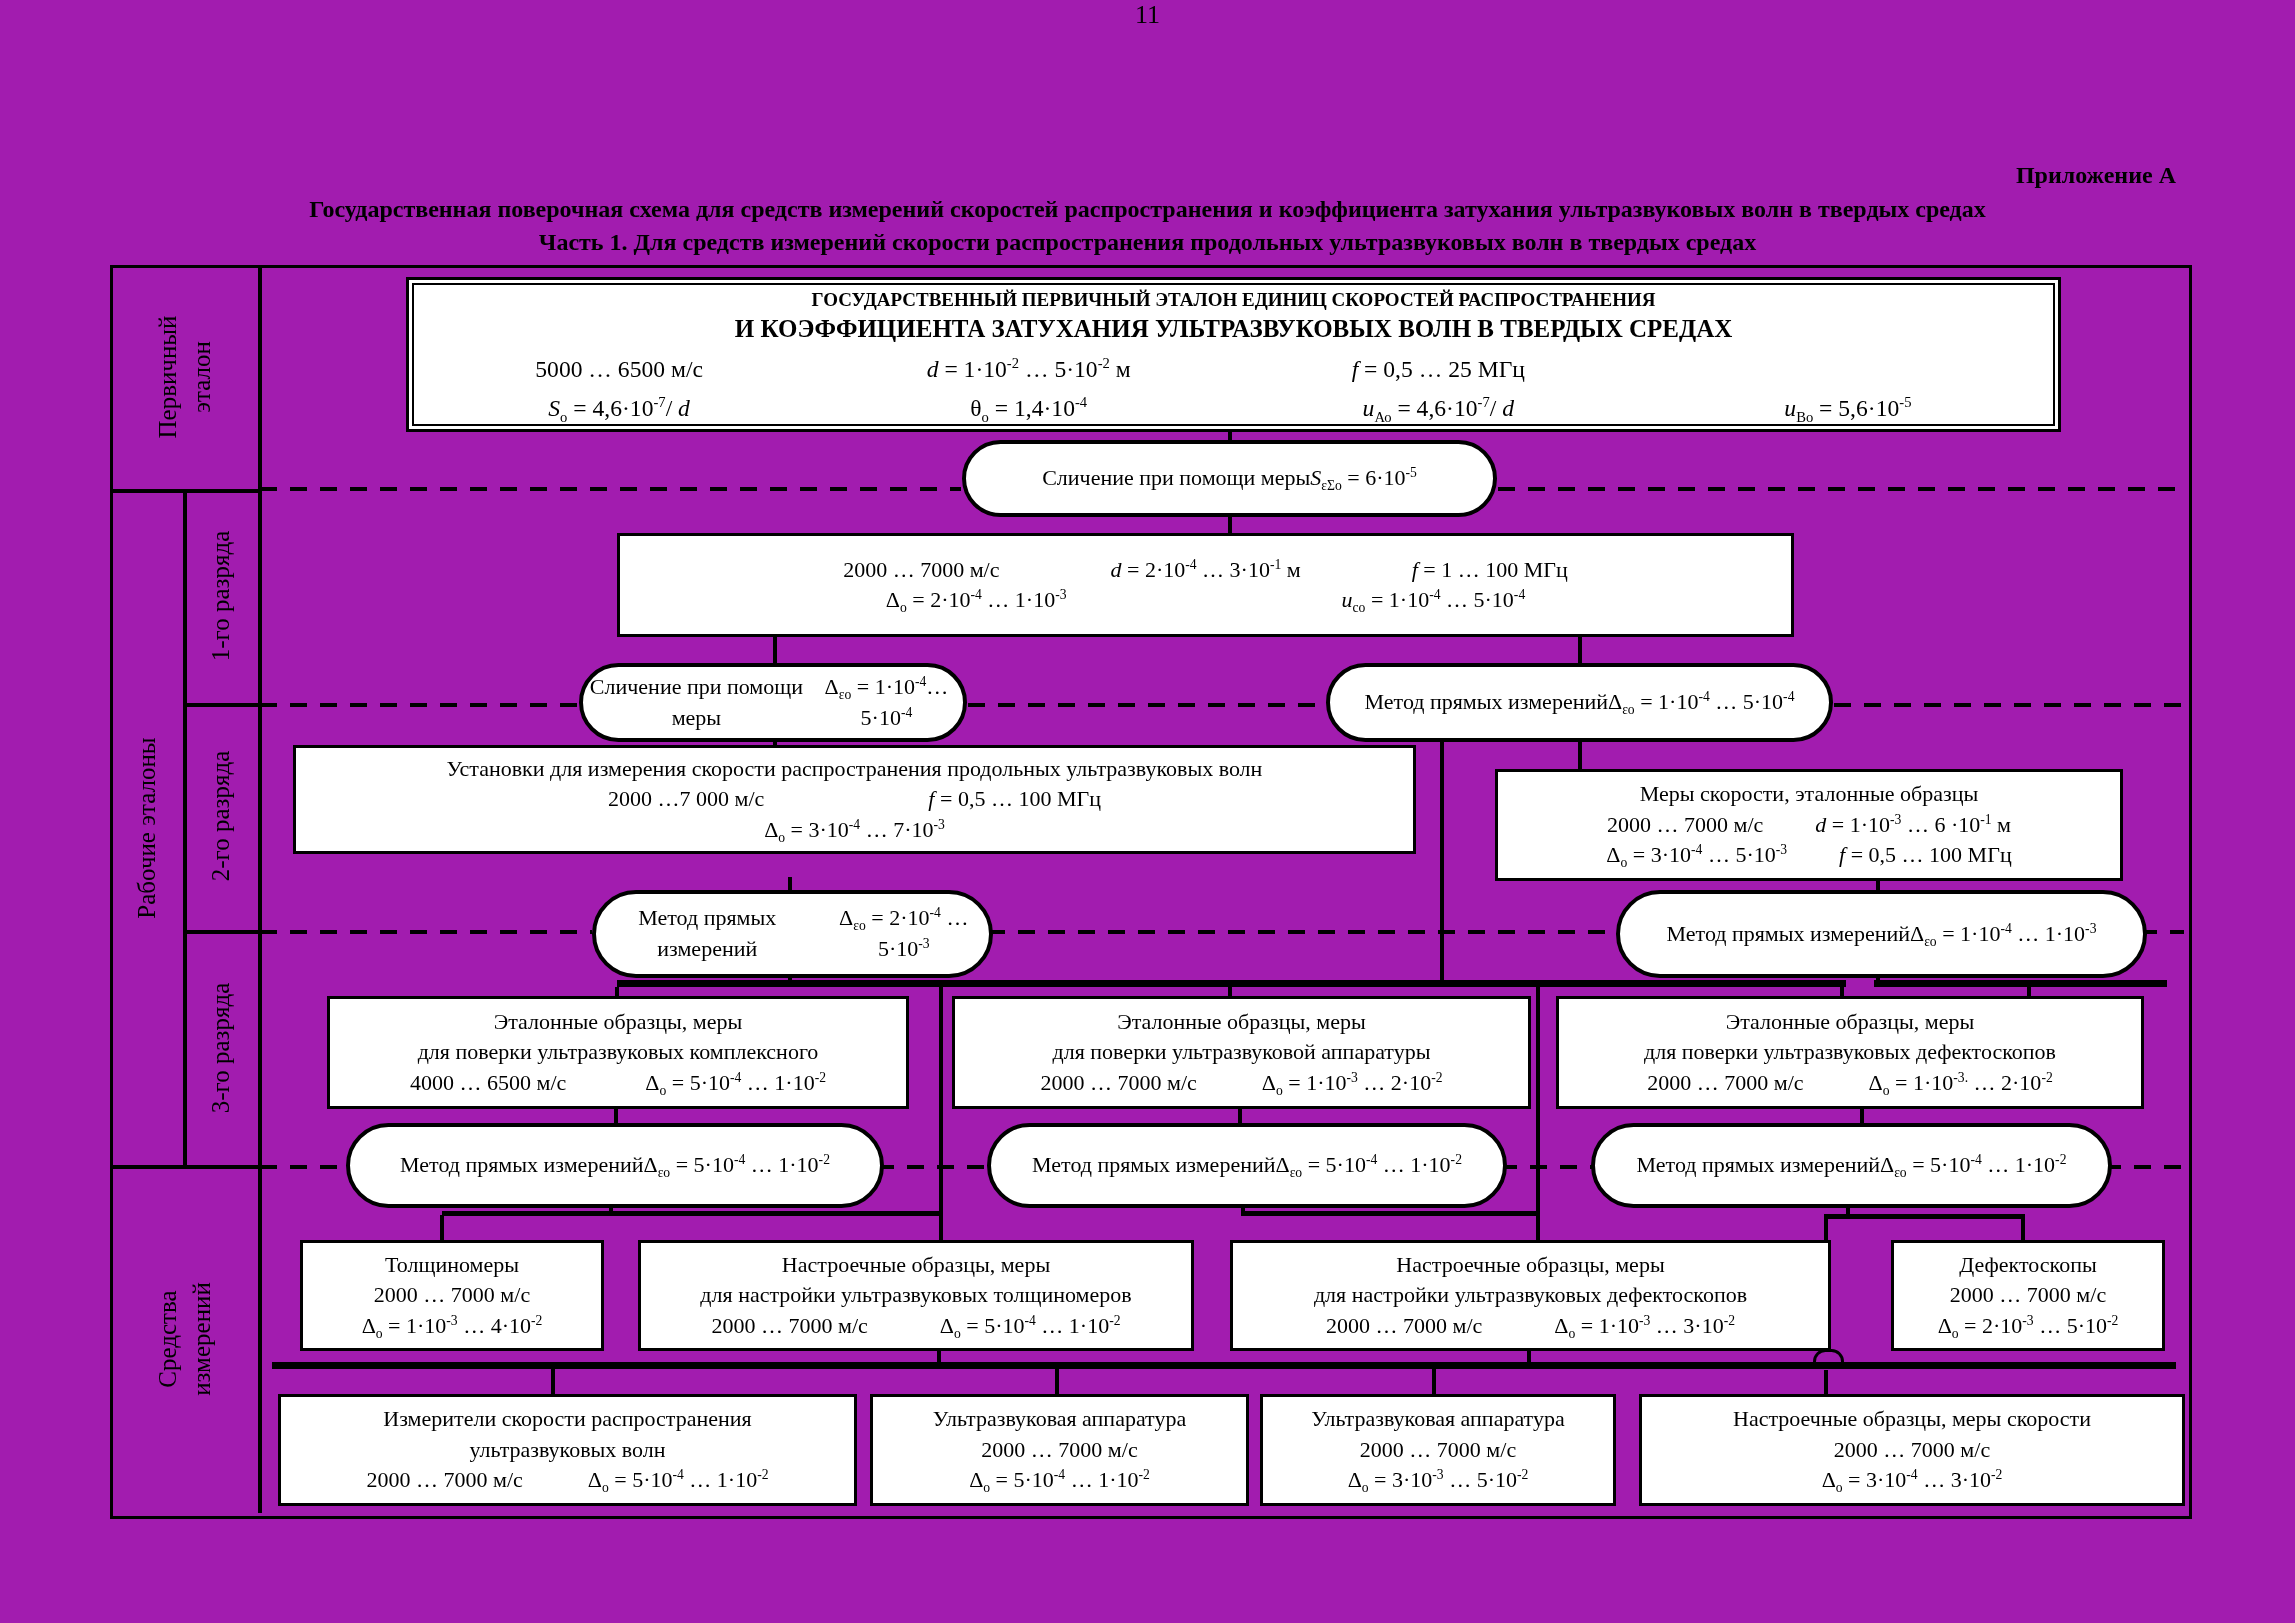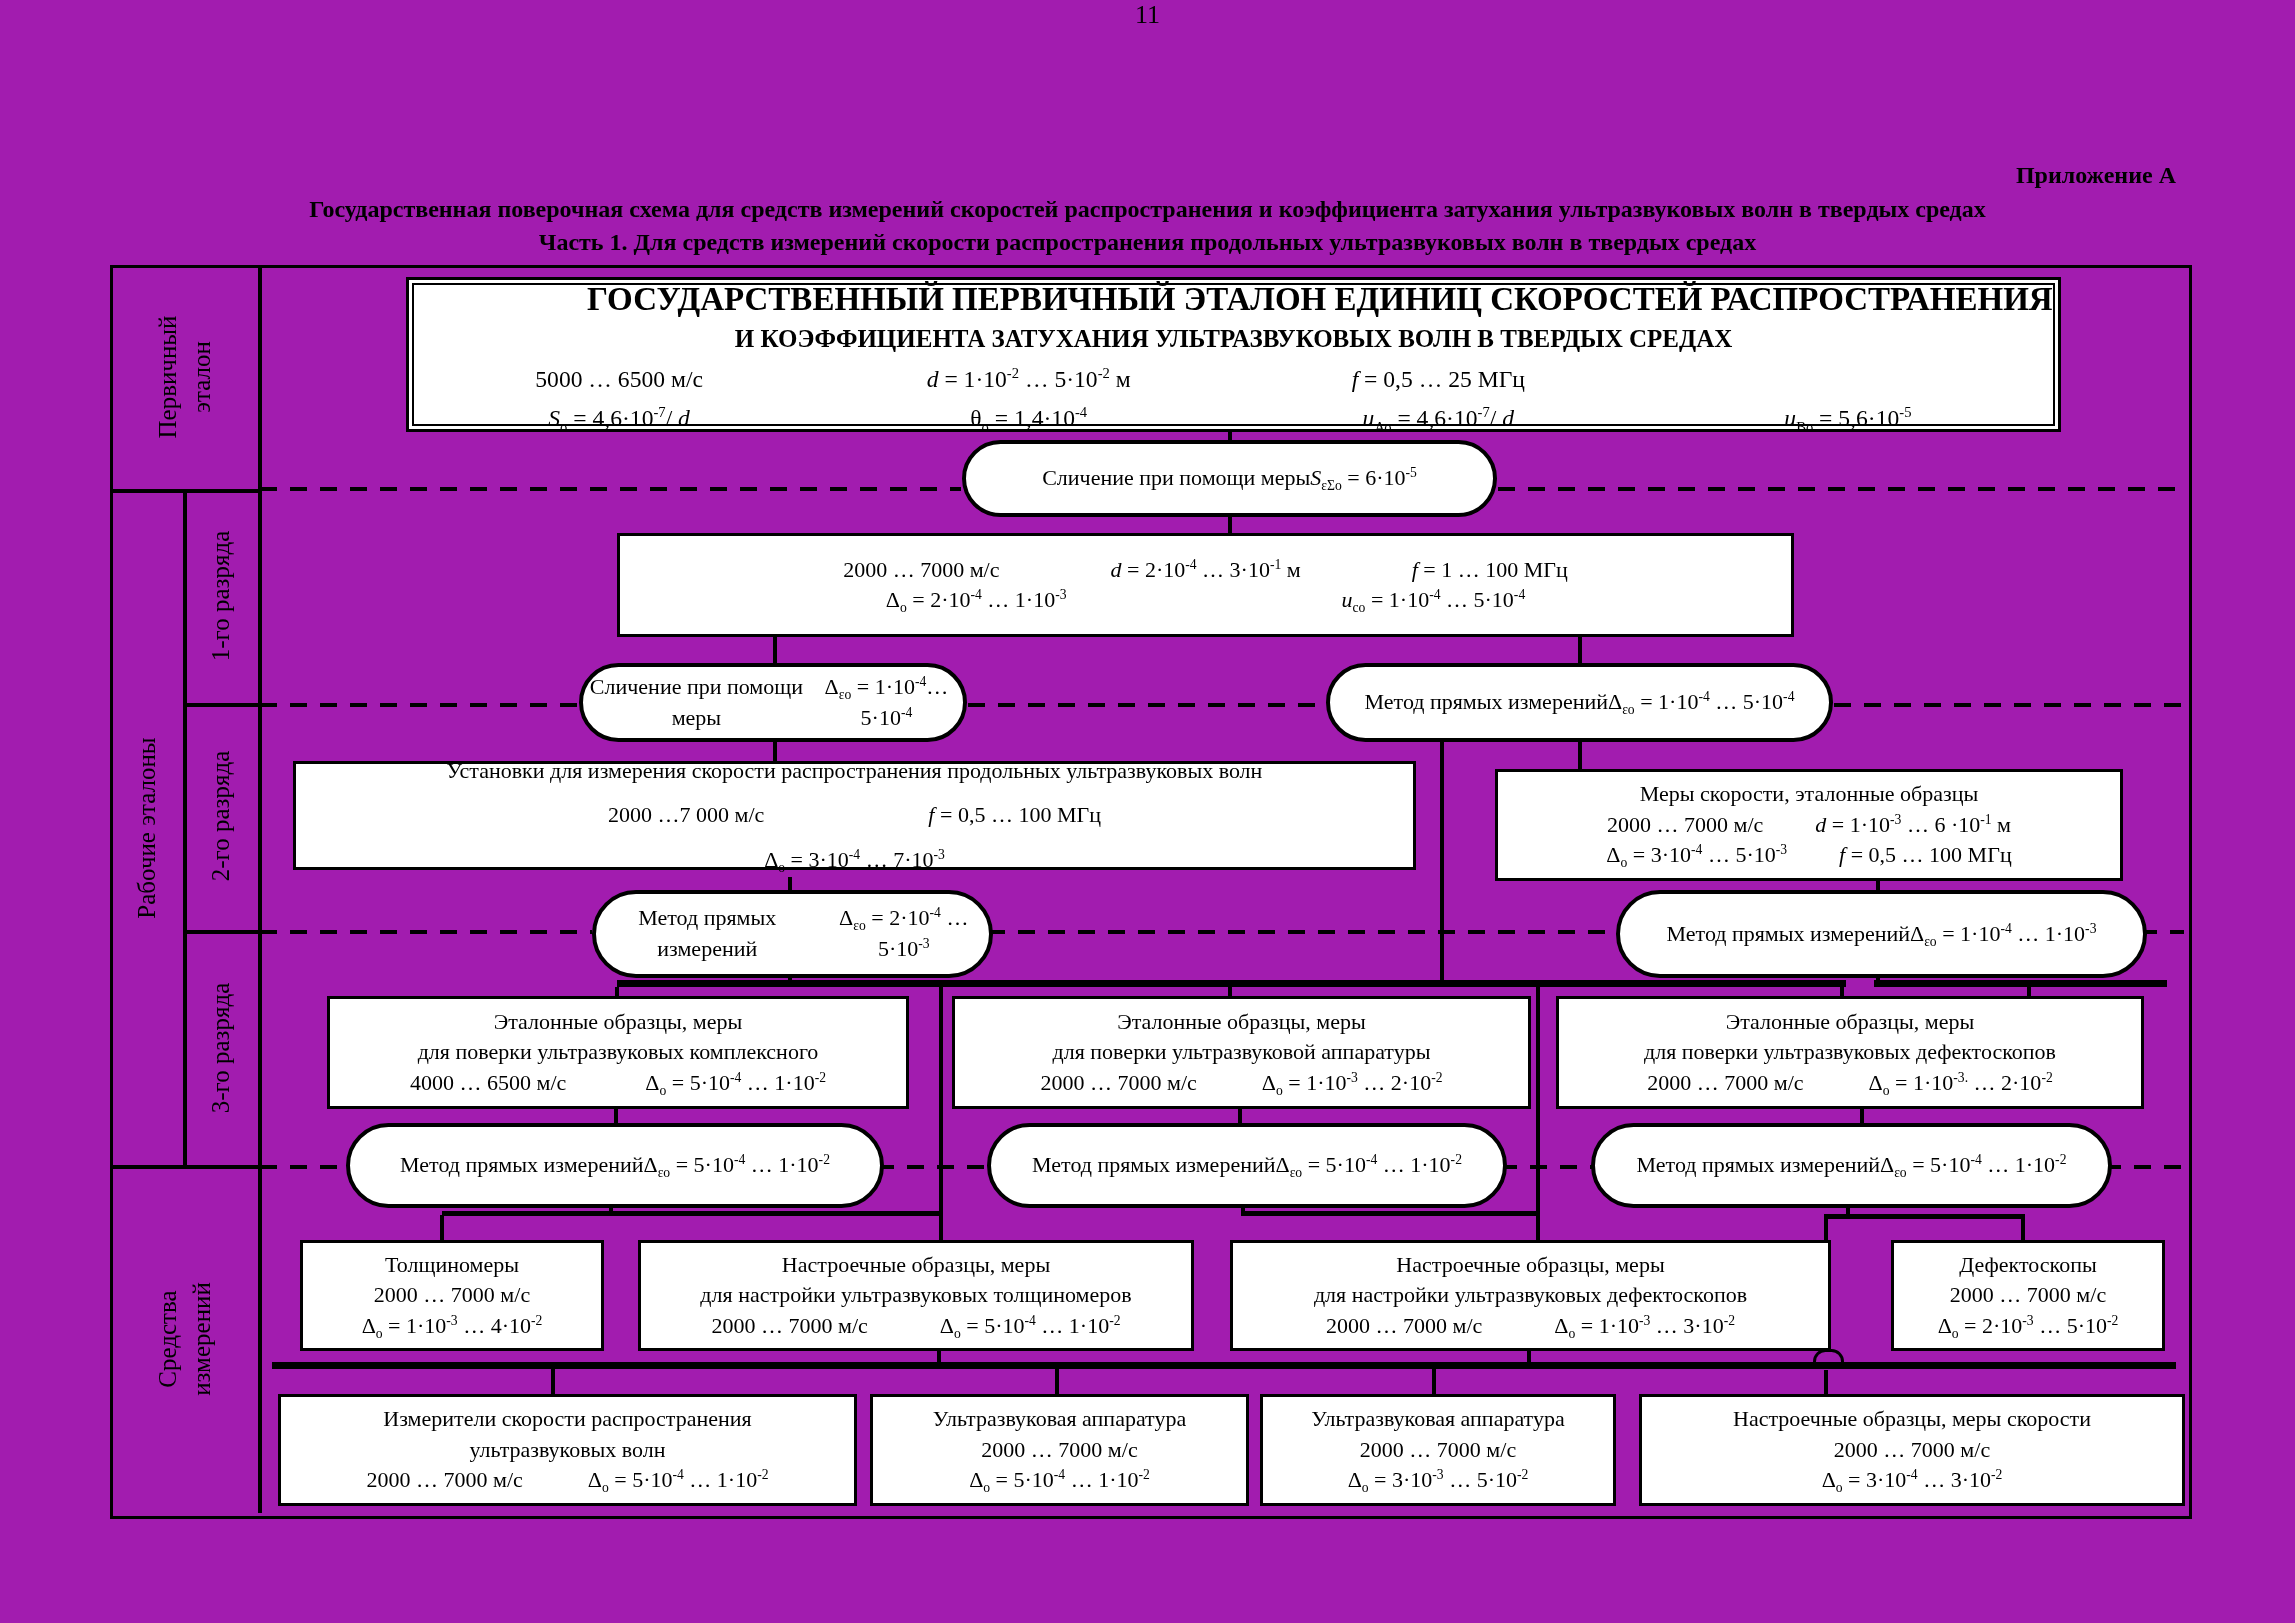--- a/index.html
+++ b/index.html
@@ -132,21 +132,21 @@
   <div class="vline" style="left:1824px;top:1370px;height:26px;"></div>
   <div class="vline" style="left:937px;top:1345px;height:18.3px;"></div>
   <div class="vline" style="left:1527px;top:1345px;height:18.3px;"></div>
   <div class="bar" style="left:272px;top:1362px;width:1904px;"></div>
   <div class="vline" style="left:551px;top:1368px;height:27.5px;"></div>
   <div class="vline" style="left:1055px;top:1368px;height:27.5px;"></div>
   <div class="vline" style="left:1432px;top:1368px;height:27.5px;"></div>
 
   <div id="primary-outer" style="left:406px;top:277px;width:1649px;height:149px;">
     <div id="primary-inner">
-      <div class="bold" style="font-size:33px;line-height:1.35;text-align:right;">ГОСУДАРСТВЕННЫЙ ПЕРВИЧНЫЙ ЭТАЛОН ЕДИНИЦ СКОРОСТЕЙ РАСПРОСТРАНЕНИЯ</div>
+      <div class="bold" style="font-size:19px;line-height:1.35;">ГОСУДАРСТВЕННЫЙ ПЕРВИЧНЫЙ ЭТАЛОН ЕДИНИЦ СКОРОСТЕЙ РАСПРОСТРАНЕНИЯ</div>
       <div class="bold" style="font-size:25px;line-height:1.35;">И КОЭФФИЦИЕНТА ЗАТУХАНИЯ УЛЬТРАЗВУКОВЫХ ВОЛН В ТВЕРДЫХ СРЕДАХ</div>
       <div class="grid4" style="margin-top:10.5px;">
         <span>5000 … 6500 м/с</span>
         <span><i>d</i> = 1·10<sup>-2</sup> … 5·10<sup>-2</sup> м</span>
         <span><i>f</i> = 0,5 … 25 МГц</span>
         <span></span>
       </div>
       <div class="grid4" style="margin-top:12px;">
         <span><i>S</i><sub>о</sub> = 4,6·10<sup>-7</sup>/ <i>d</i></span>
         <span>θ<sub>о</sub> = 1,4·10<sup>-4</sup></span>
@@ -175,21 +175,21 @@
 
   <div class="ellipse" style="left:579px;top:663px;width:380px;height:71px;">
     <div>Сличение при помощи меры</div>
     <div>Δ<sub>εо</sub> = 1·10<sup>-4</sup>… 5·10<sup>-4</sup></div>
   </div>
   <div class="ellipse" style="left:1326px;top:663px;width:499px;height:71px;">
     <div>Метод прямых измерений</div>
     <div>Δ<sub>εо</sub> = 1·10<sup>-4</sup> … 5·10<sup>-4</sup></div>
   </div>
 
-  <div class="node" style="left:293px;top:761px;width:1117px;height:103px;gap:14px;">
+  <div class="node" style="left:293px;top:745px;width:1117px;height:103px;">
     <div>Установки для измерения скорости распространения продольных ультразвуковых волн</div>
     <div class="prow" style="gap:164px;">
       <span>2000 …7 000 м/с</span>
       <span><i>f</i> = 0,5 … 100 МГц</span>
     </div>
     <div>Δ<sub>о</sub> = 3·10<sup>-4</sup> … 7·10<sup>-3</sup></div>
   </div>
   <div class="node" style="left:1495px;top:769px;width:622px;height:106px;">
     <div>Меры скорости, эталонные образцы</div>
     <div class="prow" style="gap:52px;">

